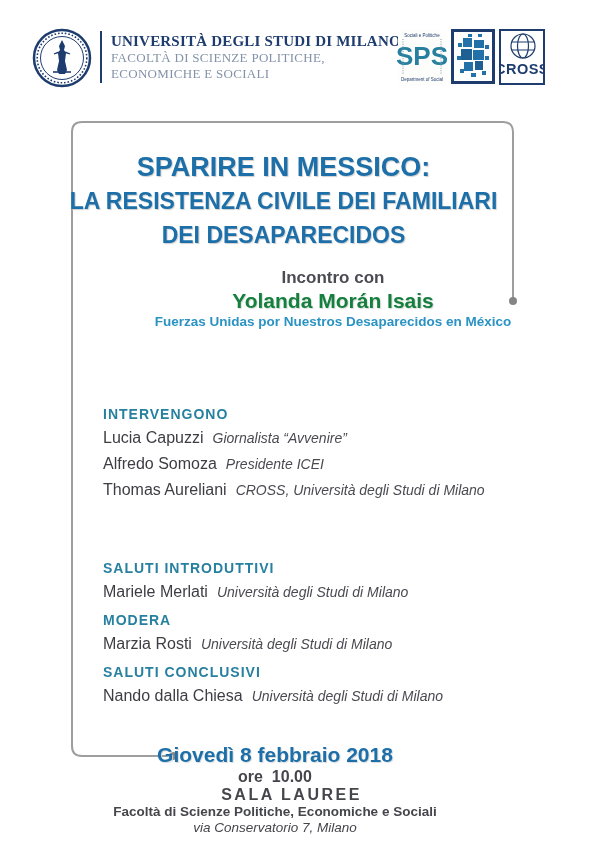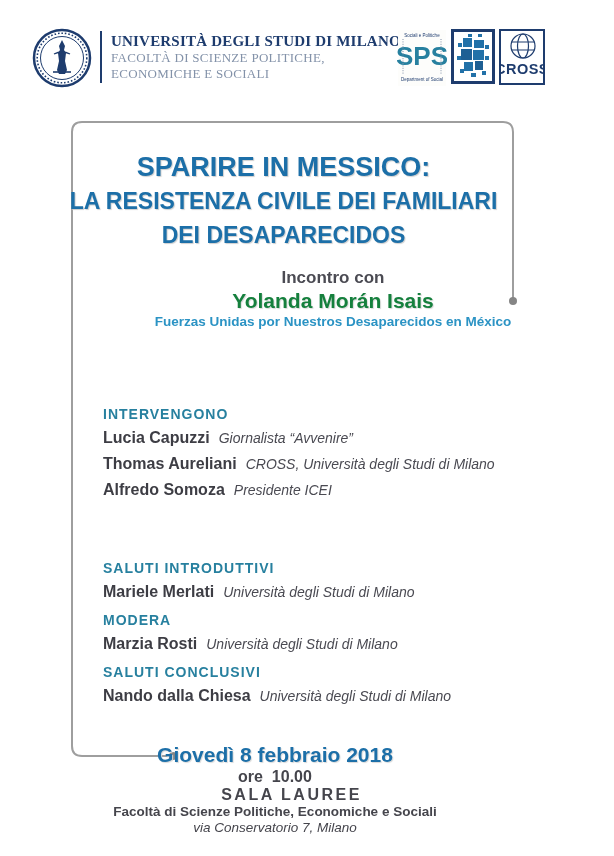--- a/index.html
+++ b/index.html
@@ -25,21 +25,21 @@
   
   .guest-block{position:absolute;top:268px;left:0;width:614px;text-align:center;padding-left:26px;}
   .guest-intro{font-size:17px;line-height:20px;font-weight:bold;color:#4b4b53;}
   .guest-name{font-size:21px;line-height:26px;font-weight:bold;color:#15803d;text-shadow:1px 1px 1px #d9d9d9;}
   .guest-role{font-size:13.5px;line-height:16px;font-weight:bold;color:#2b93c4;margin-top:2px;}
   .guest-org{font-size:13.5px;line-height:16px;font-weight:bold;color:#2b93c4;}
   
   .sections{position:absolute;left:103px;top:406px;}
   .section-heading{font-size:14px;line-height:17px;font-weight:bold;letter-spacing:1px;color:#27809f;margin-bottom:2px;}
   .person-row{line-height:25px;white-space:nowrap;}
-  .person-name{font-size:16px;font-weight:bold;color:#3d3d44;}
+  .person-name{font-size:16px;font-weight:normal;color:#3d3d44;}
   .person-affil{font-size:14px;font-style:italic;color:#4a4a52;margin-left:9px;}
   .section{margin-bottom:7px;}
   .section.first{margin-bottom:57px;}
   
   .event-block{position:absolute;top:746px;left:0;width:550px;text-align:center;color:#45454c;}
   .event-date{font-size:21px;line-height:18px;font-weight:bold;color:#1c6fa8;text-shadow:1px 1px 1px #d9d9d9;}
   .event-time{font-size:16px;line-height:18px;font-weight:bold;margin-top:4px;white-space:pre;}
   .event-room{font-size:16px;line-height:18px;font-weight:bold;letter-spacing:2.5px;padding-left:33px;}
   .event-faculty{font-size:13.5px;line-height:16px;font-weight:bold;}
   .event-address{font-size:13.5px;line-height:15px;font-style:italic;}
@@ -123,24 +123,24 @@
 </div>
 
 <div class="sections">
 
   <div class="section first">
     <div class="section-heading">INTERVENGONO</div>
     <div class="person-row">
       <span class="person-name">Lucia Capuzzi</span><span class="person-affil">Giornalista “Avvenire”</span>
     </div>
     <div class="person-row">
-      <span class="person-name">Thomas Aureliani</span><span class="person-affil">CROSS, Università degli Studi di Milano</span>
+      <span class="person-name">Alfredo Somoza</span><span class="person-affil">Presidente ICEI</span>
     </div>
     <div class="person-row">
-      <span class="person-name">Alfredo Somoza</span><span class="person-affil">Presidente ICEI</span>
+      <span class="person-name">Thomas Aureliani</span><span class="person-affil">CROSS, Università degli Studi di Milano</span>
     </div>
   </div>
 
   <div class="section">
     <div class="section-heading">SALUTI INTRODUTTIVI</div>
     <div class="person-row">
       <span class="person-name">Mariele Merlati</span><span class="person-affil">Università degli Studi di Milano</span>
     </div>
   </div>
 

